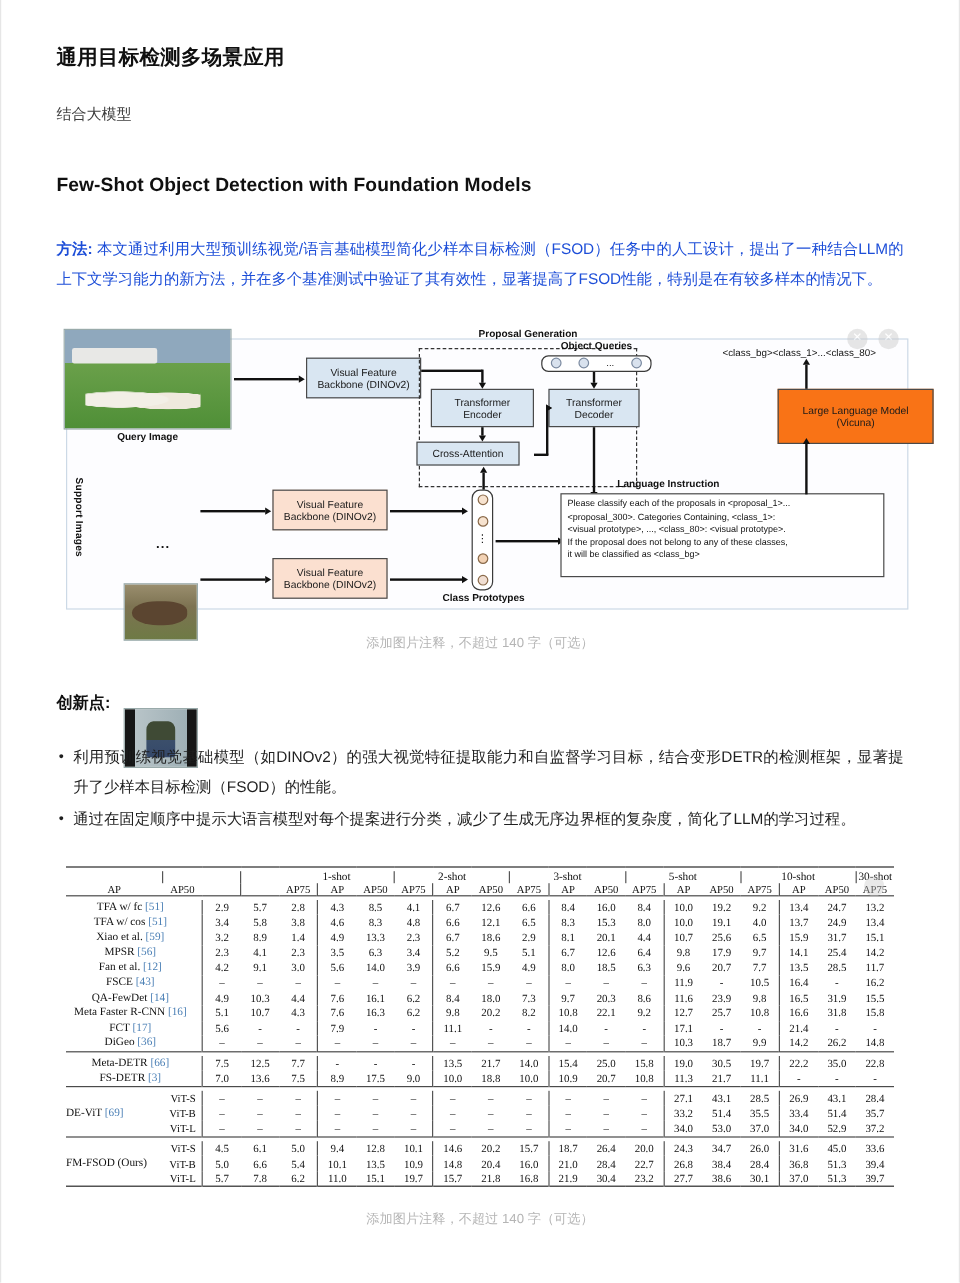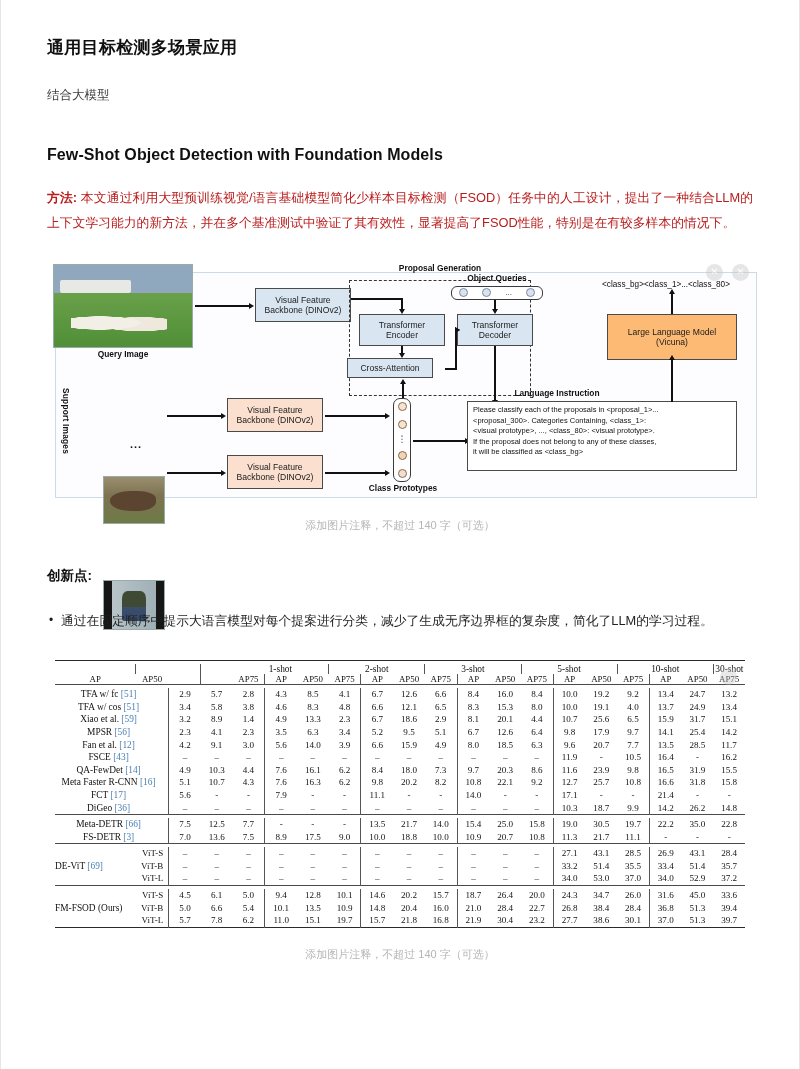--- a/index.html
+++ b/index.html
@@ -25,21 +25,21 @@
     margin:36px 0 0 0;color:#101010;
   }
   .h-sub{
     font-size:12.5px;color:#3d3d3d;margin:28px 0 0 0;
   }
   .h-paper{
     font-size:16px;font-weight:bold;margin:42px 0 0 0;color:#101010;
     letter-spacing:.1px;
   }
   .p-method{
-    font-size:12.8px;line-height:1.95;margin:22px 0 0 0;color:#b91c1c;
+    font-size:12.8px;line-height:1.95;margin:32px 0 0 0;color:#1d4ed8;
     text-align:justify;
   }
   .p-method b{font-weight:bold;}
 
   
   .figure-wrap{
     margin-top:22px;position:relative;
   }
   .figure{
     position:relative;
@@ -54,21 +54,21 @@
   .fig-el{position:absolute;box-sizing:border-box;}
   .box{
     border:1.3px solid #4a4a4a;
     display:flex;align-items:center;justify-content:center;
     text-align:center;line-height:1.18;
     font-size:8.6px;color:#1a1a1a;
     padding:1px 2px;
   }
   .box-blue{background:#d9e6f2;}
   .box-peach{background:#fbe0d0;}
-  .box-green{background:#fdba74;}
+  .box-green{background:#f97316;margin-left:41px;}
   .lbl{
     font-size:8.4px;font-weight:bold;color:#111;text-align:center;
     line-height:1.1;
   }
   .lbl-v{
     writing-mode:vertical-rl;
     font-size:8.4px;font-weight:bold;color:#111;
     letter-spacing:.2px;
   }
   .dash-box{
@@ -310,20 +310,21 @@
         <span class="ov-icon">✕</span>
         <span class="ov-icon">✕</span>
       </div>
     </div>
 
     <div class="caption">添加图片注释，不超过 140 字（可选）</div>
   </div>
 
   <h3 class="h-inno">创新点:</h3>
   <ul class="inno">
+    <li>利用预训练视觉基础模型（如DINOv2）的强大视觉特征提取能力和自监督学习目标，结合变形DETR的检测框架，显著提升了少样本目标检测（FSOD）的性能。</li>
     <li>通过在固定顺序中提示大语言模型对每个提案进行分类，减少了生成无序边界框的复杂度，简化了LLM的学习过程。</li>
   </ul>
 
   <div class="table-wrap">
     <table class="res">
       <tbody id="tbody-res">
           <tr class="rule-top">
             <td colspan="20"></td>
           </tr>
           <tr class="grp-head">

